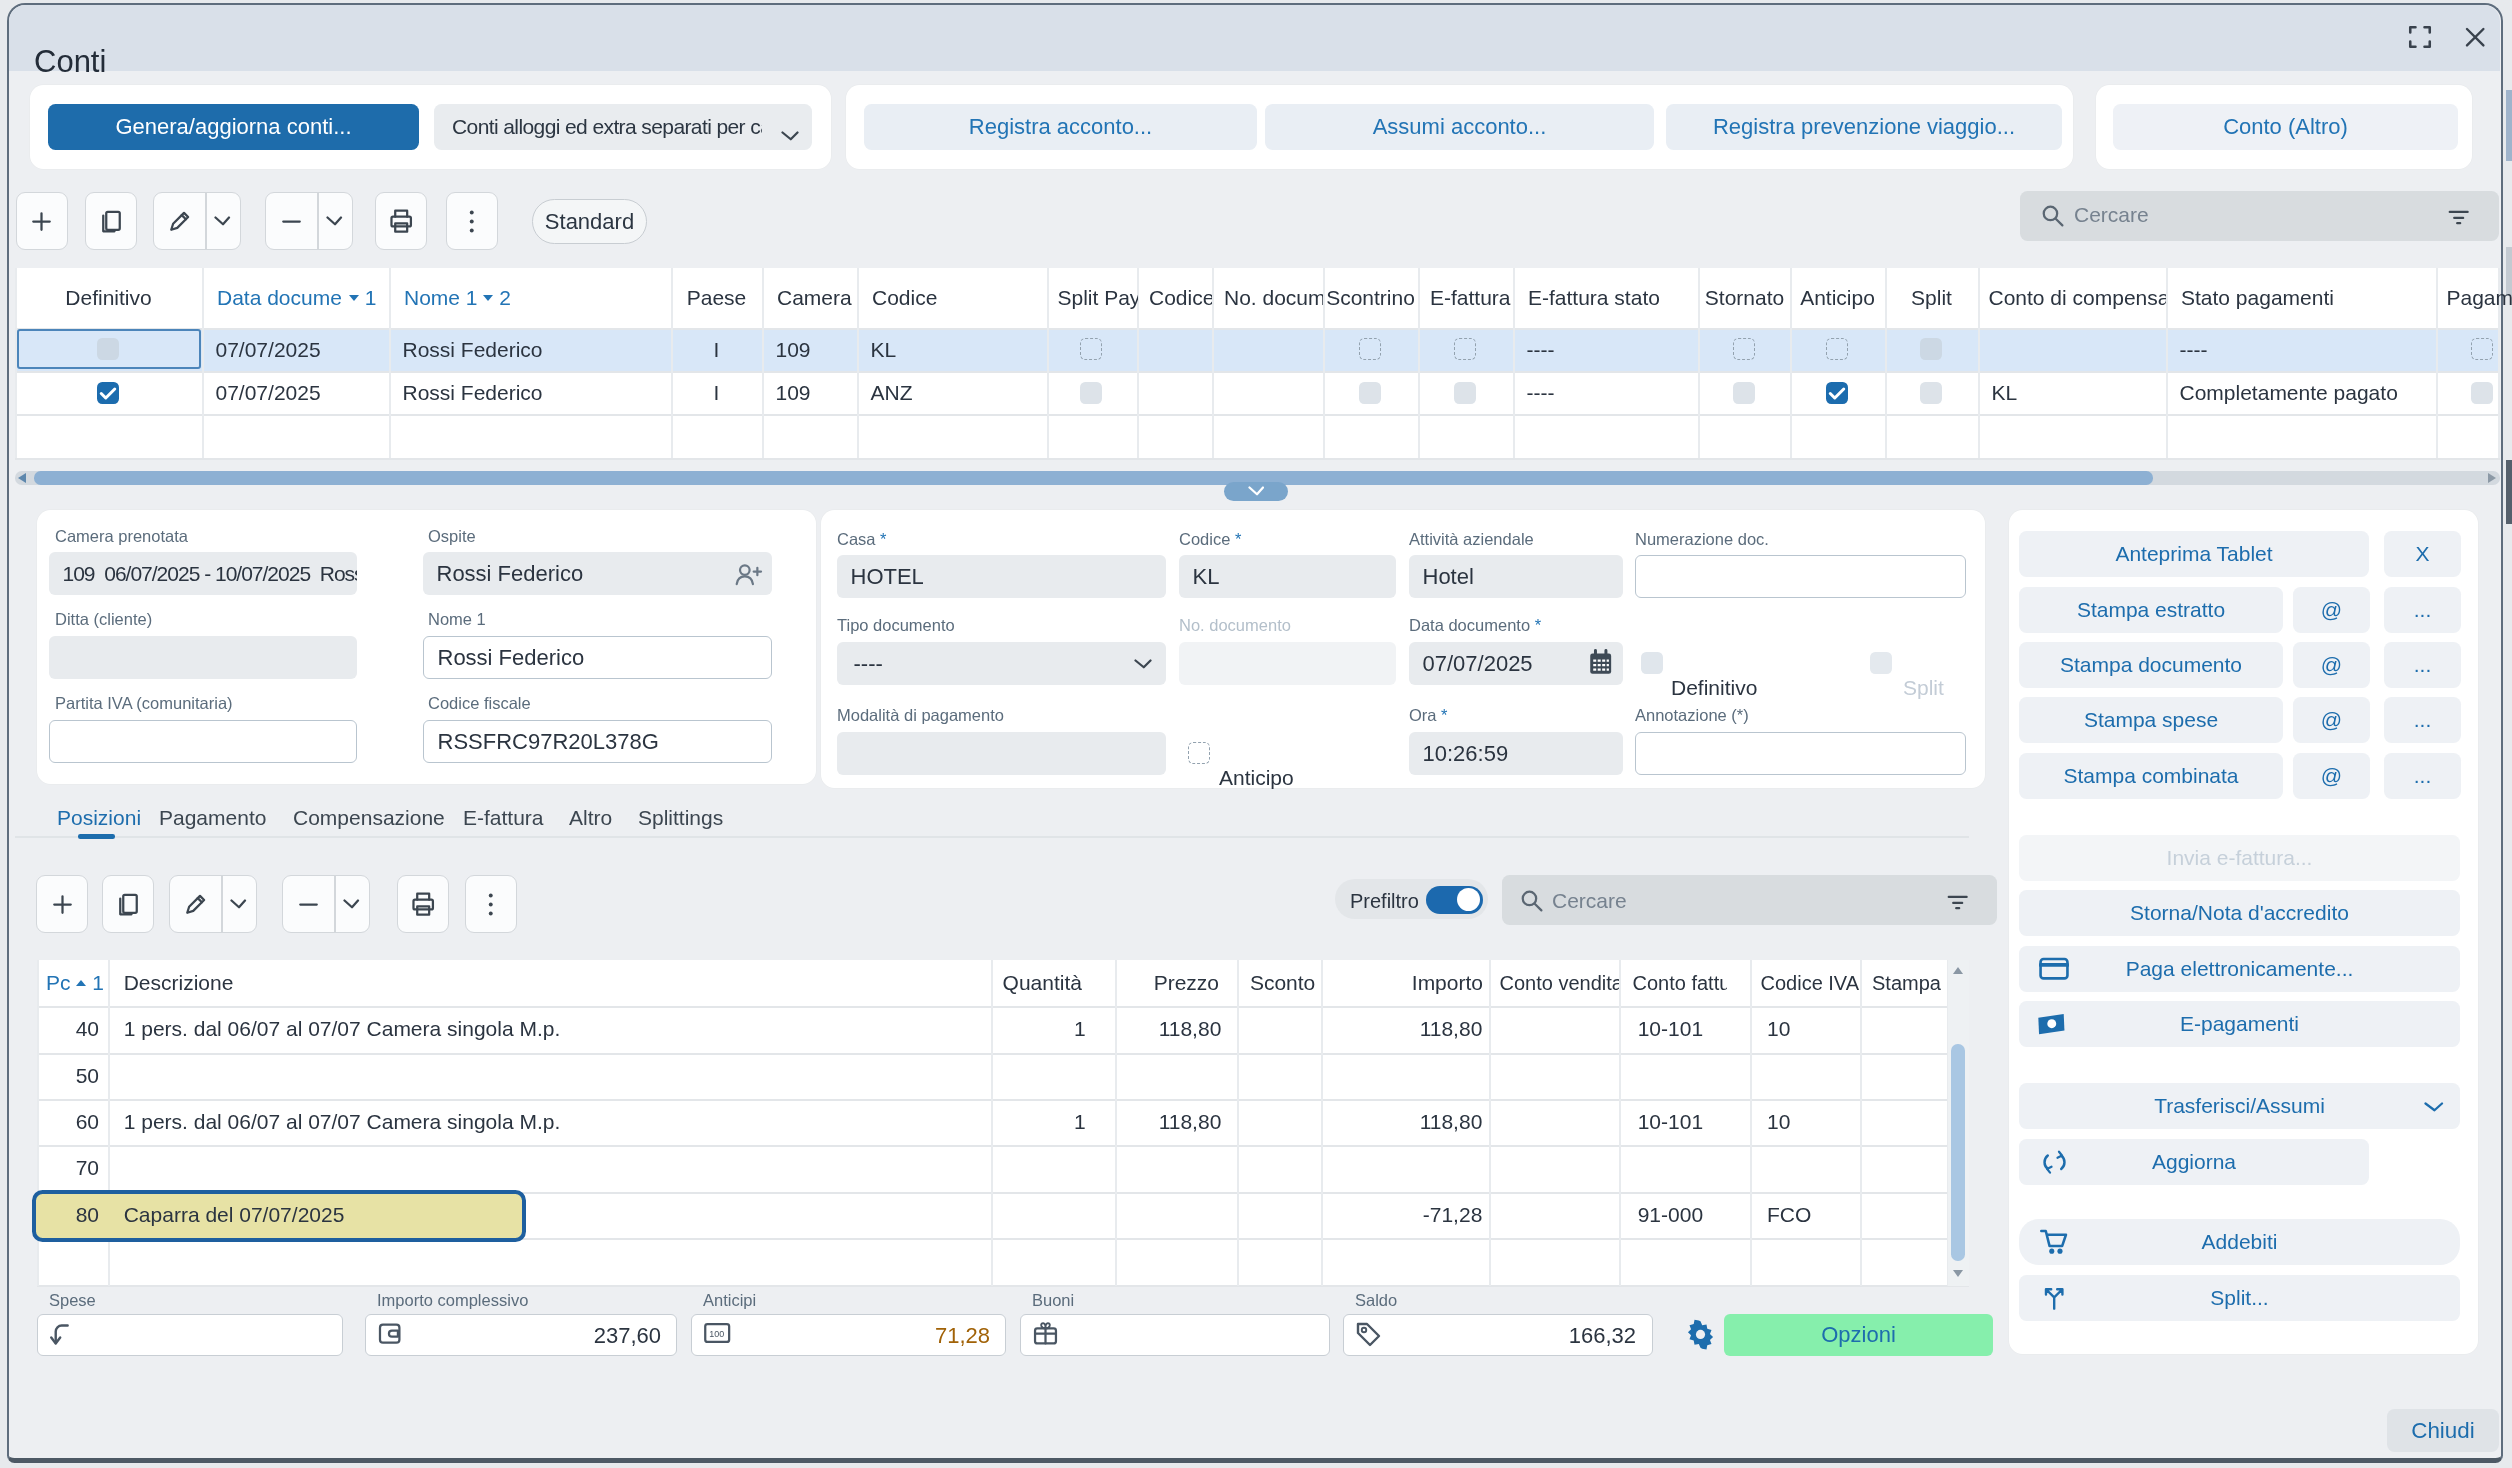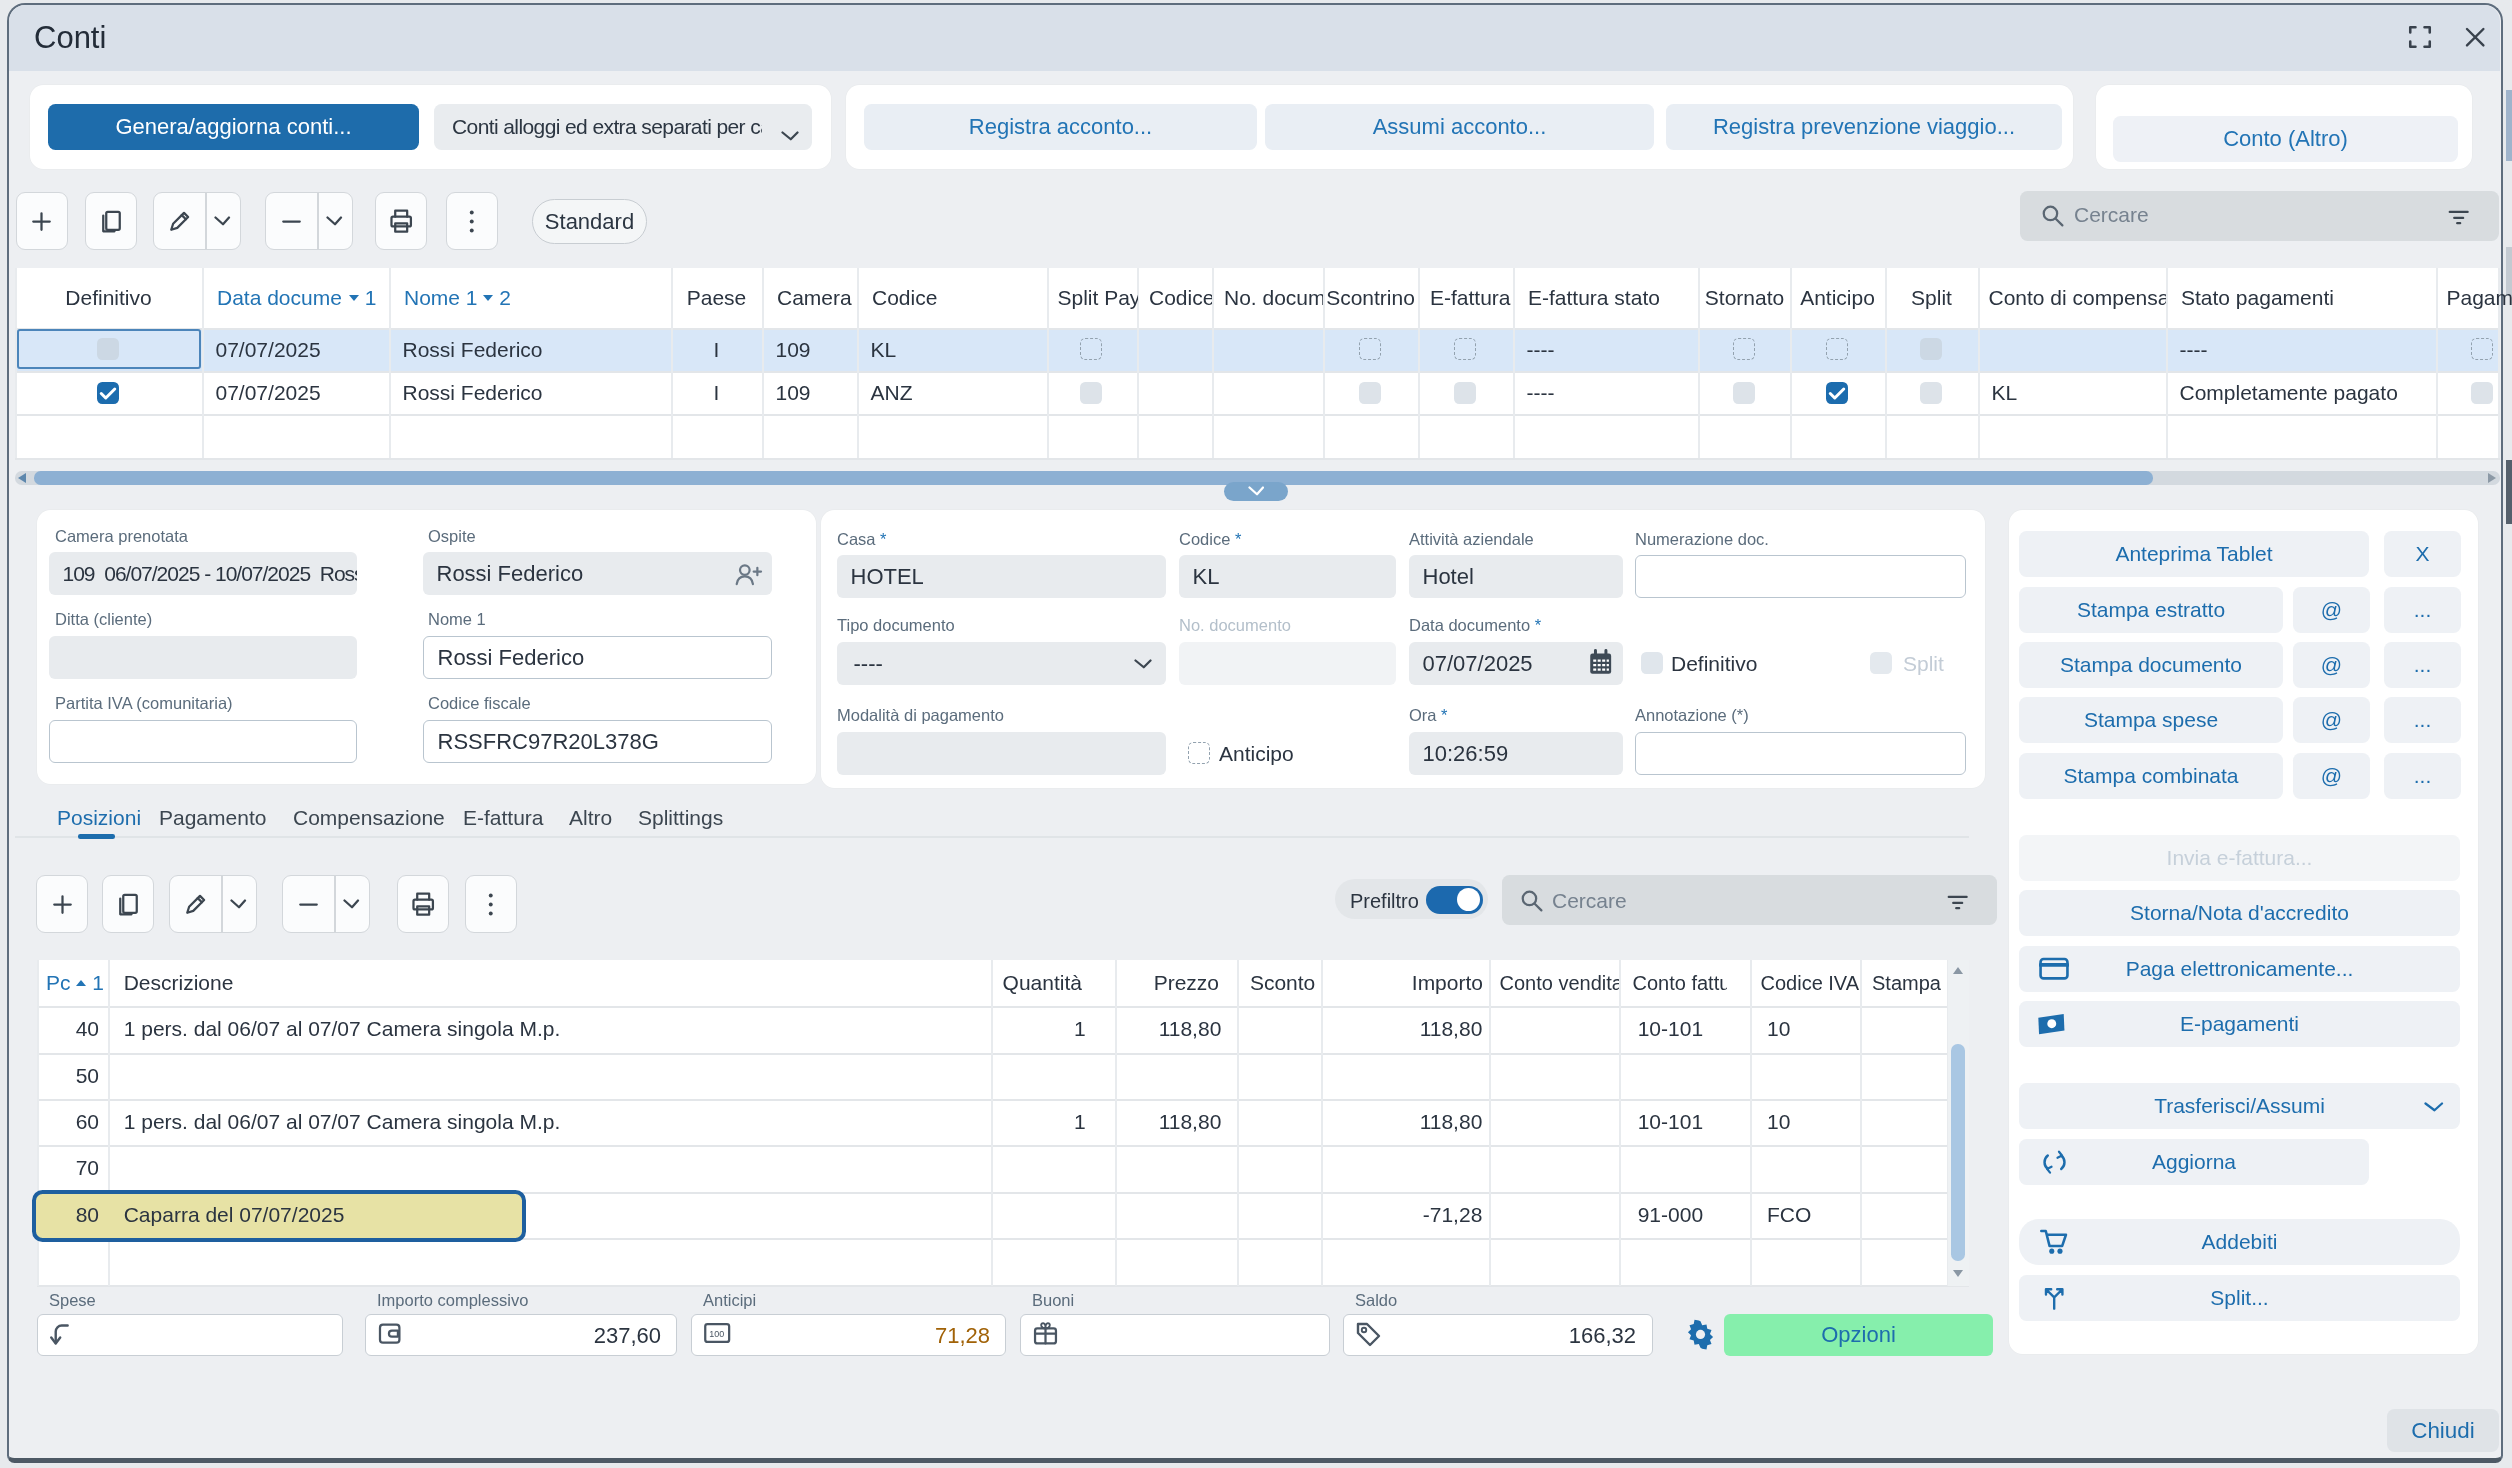--- a/index.html
+++ b/index.html
@@ -4,21 +4,21 @@
 *{margin:0;padding:0;box-sizing:border-box;font-family:"Liberation Sans",sans-serif;}
 html,body{width:2512px;height:1469px;background:#e7eaed;overflow:hidden;position:relative;}
 .a{position:absolute;}
 .card{position:absolute;background:#fff;border-radius:13.5px;box-shadow:0 0 0 0.7px #e9ebed;}
 .gbtn{position:absolute;background:#e9eef4;border-radius:7.5px;color:#2274b5;font-size:22px;display:flex;align-items:center;justify-content:center;}
 .rbtn{position:absolute;background:#eef1f5;border-radius:7.5px;color:#1d6dad;font-size:21px;display:flex;align-items:center;justify-content:center;}
 .tbtn{position:absolute;background:#fbfcfd;border:1.5px solid #d3d7db;border-radius:9px;display:flex;align-items:center;justify-content:center;}
 .gin{position:absolute;background:#e8ebee;border-radius:6px;color:#2b3440;font-size:22px;display:flex;align-items:center;overflow:hidden;white-space:nowrap;}
 .win{position:absolute;background:#fff;border:1.5px solid #b9c5cf;border-radius:6px;color:#2b3440;font-size:22px;display:flex;align-items:center;overflow:hidden;white-space:nowrap;}
 .lbl{position:absolute;color:#5b6c7c;font-size:16.5px;white-space:nowrap;}
-.txt{position:absolute;color:#2b3440;font-size:21px;white-space:nowrap;}
+.txt{position:absolute;color:#2b3440;font-size:21px;white-space:nowrap;margin-top:24px;}
 .hline{position:absolute;background:#e3e6e9;height:1.5px;}
 .vline{position:absolute;background:#e8ebee;width:1.5px;}
 .cb{position:absolute;width:22.4px;height:22.4px;border-radius:5.2px;}
 .cbg{background:#dde3e9;}
 .cbd{border:1.5px dashed #93a2af;background:transparent;}
 .cbc{background:#1c6cae;}
 </style></head><body>
 <div class="a" style="left:6.7px;top:3px;width:2496px;height:1460px;border:2.2px solid #5e6d7d;border-bottom:5.2px solid #4d5965;border-radius:18px 18px 7.5px 7.5px;background:#edeff2;"></div>
 <div class="a" style="left:9px;top:5.2px;width:2491px;height:66px;background:#d9e0e9;border-radius:16.5px 16.5px 0 0;"></div>
 <div class="a txt" style="left:34px;top:19.5px;font-size:31px;color:#232c38;">Conti</div>
@@ -37,21 +37,21 @@
     <span style="padding-left:18px;white-space:nowrap;width:328px;overflow:hidden;display:inline-block;letter-spacing:-0.6px;">Conti alloggi ed extra separati per carr</span>
     <span style="position:absolute;right:13.5px;top:18px;"><svg width="18" height="10.5" viewBox="0 0 24 14" fill="none" stroke="#3c4650" stroke-width="3" stroke-linecap="round" stroke-linejoin="round">
         <path d="M2 2l11 9L22 2"></path>
       </svg></span>
   </div>
 <div class="card" style="left:846px;top:85px;width:1227px;height:84px;"></div>
 <div class="gbtn" style="left:864px;top:104px;width:393px;height:46px;">Registra acconto...</div>
 <div class="gbtn" style="left:1265px;top:104px;width:389px;height:46px;">Assumi acconto...</div>
 <div class="gbtn" style="left:1666px;top:104px;width:396px;height:46px;">Registra prevenzione viaggio...</div>
 <div class="card" style="left:2096px;top:85px;width:376px;height:84px;"></div>
-<div class="gbtn" style="left:2113px;top:104px;width:345px;height:46px;background:#eef1f6;margin-top:12px;">Conto (Altro)</div>
+<div class="gbtn" style="left:2113px;top:104px;width:345px;height:46px;background:#eef1f6;">Conto (Altro)</div>
 <div class="tbtn" style="left:15.7px;top:192px;width:52px;height:58px;">
     <svg width="27" height="27" viewBox="0 0 36 36" fill="none" stroke="#3c4650" stroke-width="3" stroke-linecap="round" stroke-linejoin="round">
       <path d="M18 7v22M7 18h22"></path>
     </svg>
   </div>
 <div class="tbtn" style="left:85px;top:192px;width:52px;height:58px;">
     <svg width="27" height="27" viewBox="0 0 36 36" fill="none" stroke="#3c4650" stroke-width="3" stroke-linecap="round" stroke-linejoin="round">
       <rect x="11" y="5" width="18" height="24" rx="2"></rect>
       <path d="M7 10v21h15" stroke-width="3"></path>
     </svg>

